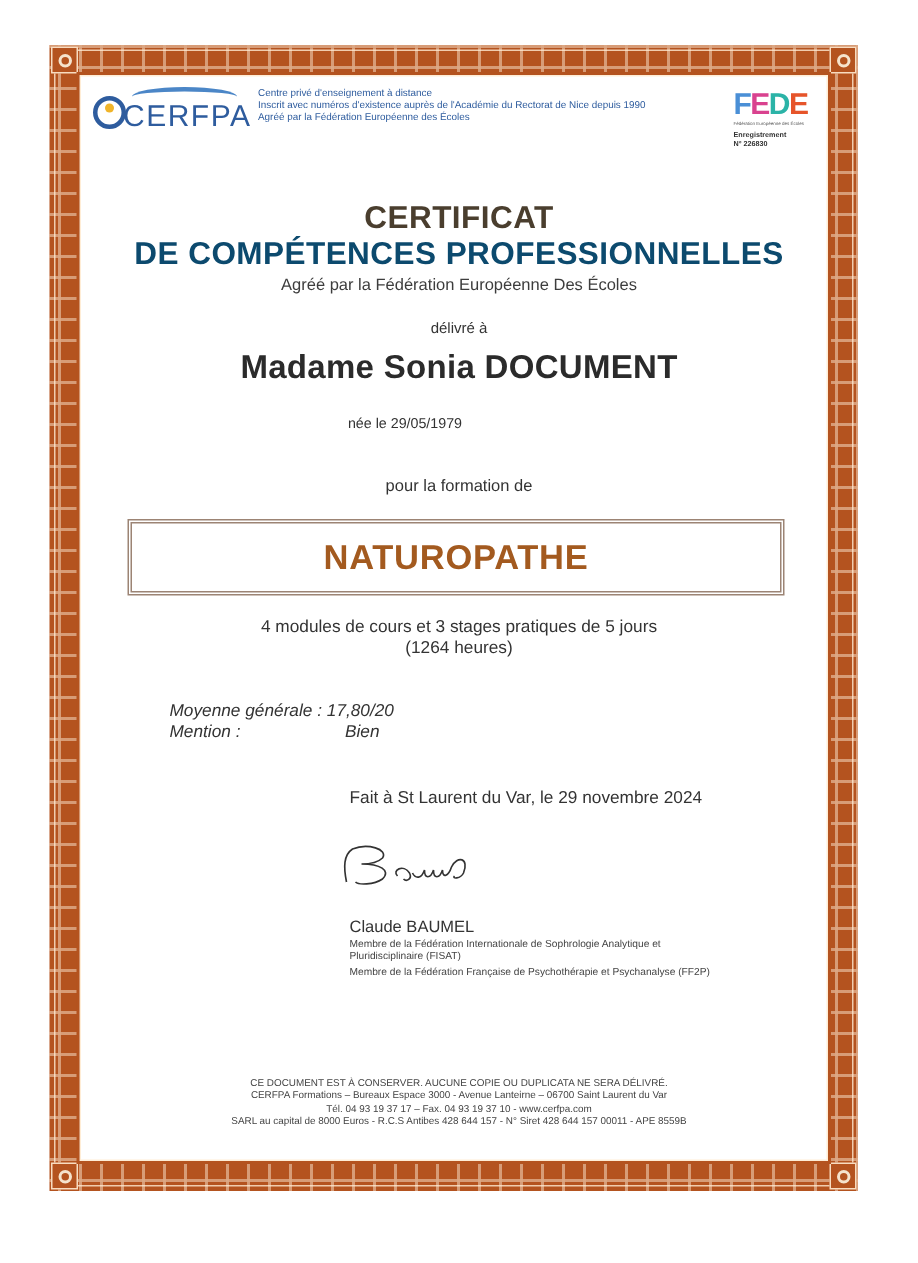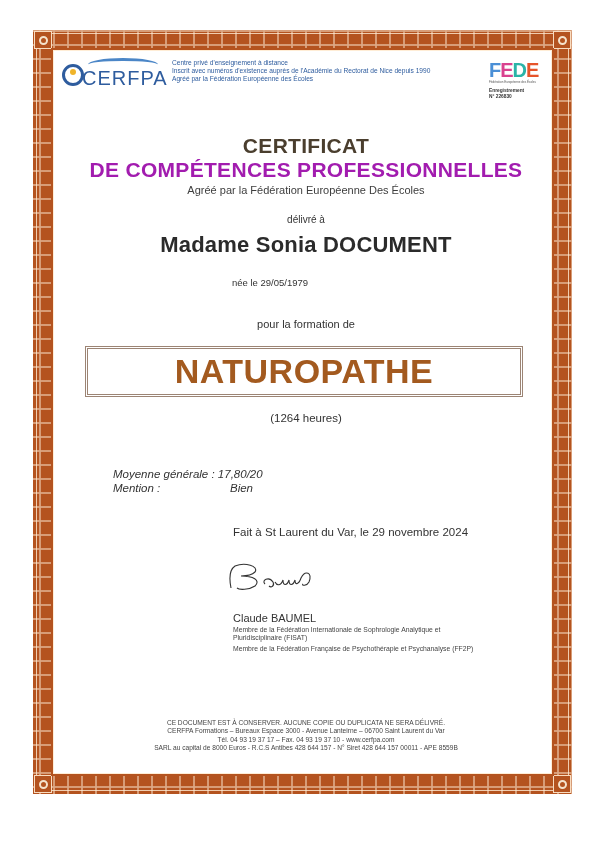--- a/index.html
+++ b/index.html
@@ -25,28 +25,28 @@
   .logo-v::after { content:""; position:absolute; left:5px; top:2px; width:6px; height:6px; border-radius:50%; background:#f0b429; }
   .logo-swoosh { position:absolute; left:28px; top:0px; width:70px; height:10px; border-top:3px solid #4b86c7; border-radius:50% 50% 0 0; }
   .header-info { left:172px; top:59px; font-size:6.6px; line-height:8.2px; color:#2e5c9e; }
   .fede { left:489px; top:60px; width:52px; }
   .fede-word { font-size:20px; font-weight:bold; letter-spacing:-1px; line-height:20px; }
   .fede-word span:nth-child(1){color:#4a8fd6;} .fede-word span:nth-child(2){color:#d9428f;} .fede-word span:nth-child(3){color:#2bb3a7;} .fede-word span:nth-child(4){color:#e6542a;}
   .fede-sub { font-size:3px; color:#555; line-height:4px; }
   .fede-reg { font-size:4.8px; line-height:5.6px; color:#333; margin-top:4px; font-weight:bold; }
 
   .title1 { left:0; width:612px; top:134px; text-align:center; font-size:21px; font-weight:bold; color:#4a3e2e; letter-spacing:0.3px; }
-  .title2 { left:0; width:612px; top:158px; text-align:center; font-size:21px; font-weight:bold; color:#a21caf; letter-spacing:0.3px; }
+  .title2 { left:0; width:612px; top:158px; text-align:center; font-size:21px; font-weight:bold; color:#0c4a6e; letter-spacing:0.3px; }
   .title-sub { left:0; width:612px; top:184px; text-align:center; font-size:11px; color:#3d3d3d; }
   .delivered { left:0; width:612px; top:214px; text-align:center; font-size:10px; color:#333; }
   .name { left:0; width:612px; top:232px; text-align:center; font-size:22px; font-weight:bold; color:#2b2b2b; letter-spacing:0.2px; }
   .born { left:0; width:540px; top:277px; text-align:center; font-size:9.5px; color:#333; }
   .for-training { left:0; width:612px; top:318px; text-align:center; font-size:11px; color:#333; }
   .course-box { left:85px; top:346px; width:438px; height:51px; box-sizing:border-box; border:3px double #9c8474; display:flex; align-items:center; justify-content:center; }
-  .course-name { font-size:34px; font-weight:bold; color:#a35a1f; letter-spacing:0.5px; }
+  .course-name { font-size:23px; font-weight:bold; color:#a35a1f; letter-spacing:0.5px; }
   .course-desc { left:0; width:612px; top:411px; text-align:center; font-size:11.5px; line-height:14px; color:#333; }
   .grades { left:113px; top:467px; font-size:11.5px; line-height:14px; color:#333; }
   .grades .row { display:flex;font-style:italic; }
   .grades .lbl { width:117px; }
   .grades .row2 .lbl { width:117px; }
   .place-date { left:233px; top:526px; font-size:11.5px; color:#333; }
   .signature { left:225px; top:560px; width:140px; height:36px; }
   .signer { left:233px; top:612px; font-size:11px; color:#333; }
   .signer-detail { left:233px; top:626px; font-size:6.8px; line-height:8.4px; color:#444; width:300px; }
   .footer { left:0; width:612px; top:719px; text-align:center; font-size:6.6px; line-height:8.4px; color:#444; }
@@ -92,20 +92,21 @@
 <div class="abs delivered">délivré à</div>
 <div class="abs name">Madame Sonia DOCUMENT</div>
 <div class="abs born">née le 29/05/1979</div>
 <div class="abs for-training">pour la formation de</div>
 
 <div class="abs course-box">
   <span class="course-name">NATUROPATHE</span>
 </div>
 
 <div class="abs course-desc">
+  <div>4 modules de cours et 3 stages pratiques de 5 jours</div>
   <div>(1264 heures)</div>
 </div>
 
 <div class="abs grades">
   <div class="row">
     <span>Moyenne générale :</span>&nbsp;<span>17,80/20</span>
   </div>
   <div class="row row2">
     <span class="lbl">Mention :</span>
     <span>Bien</span>

